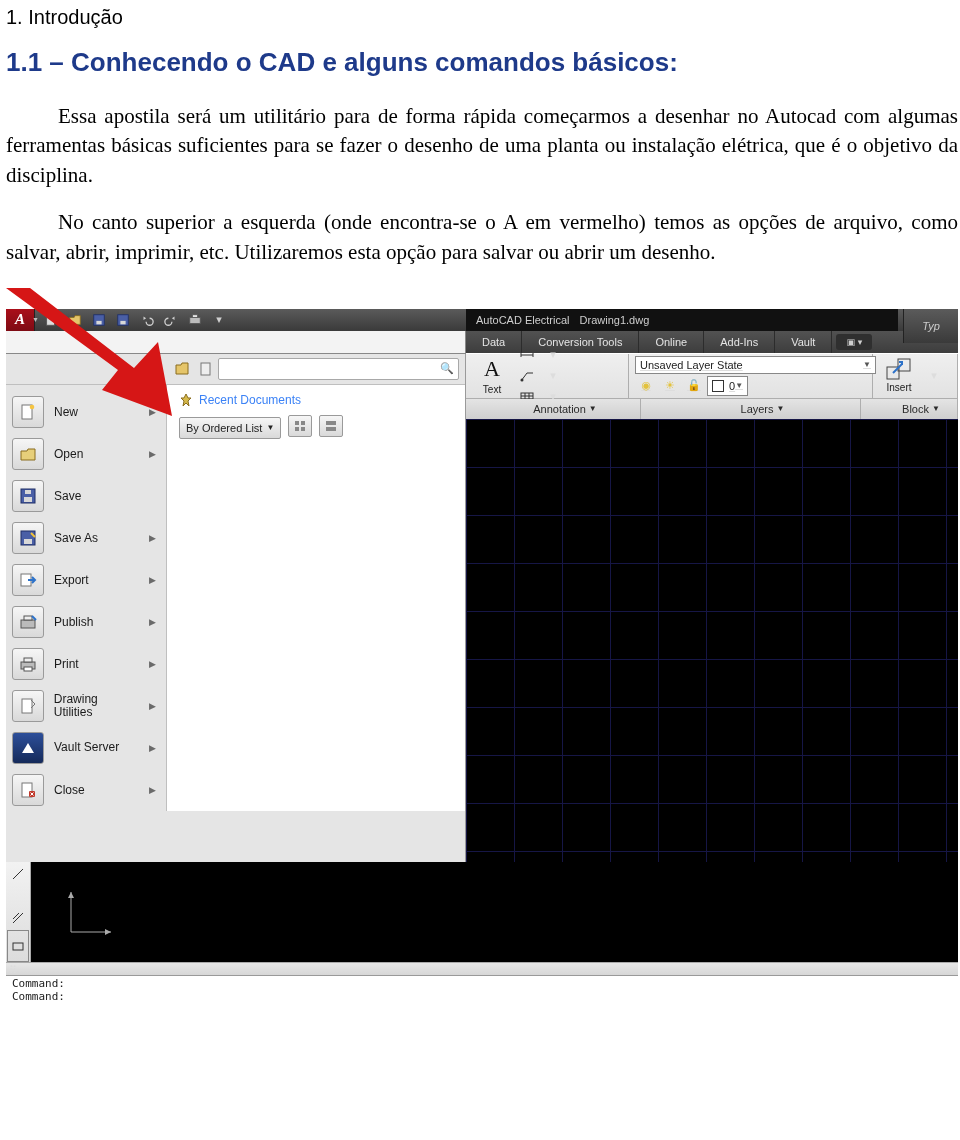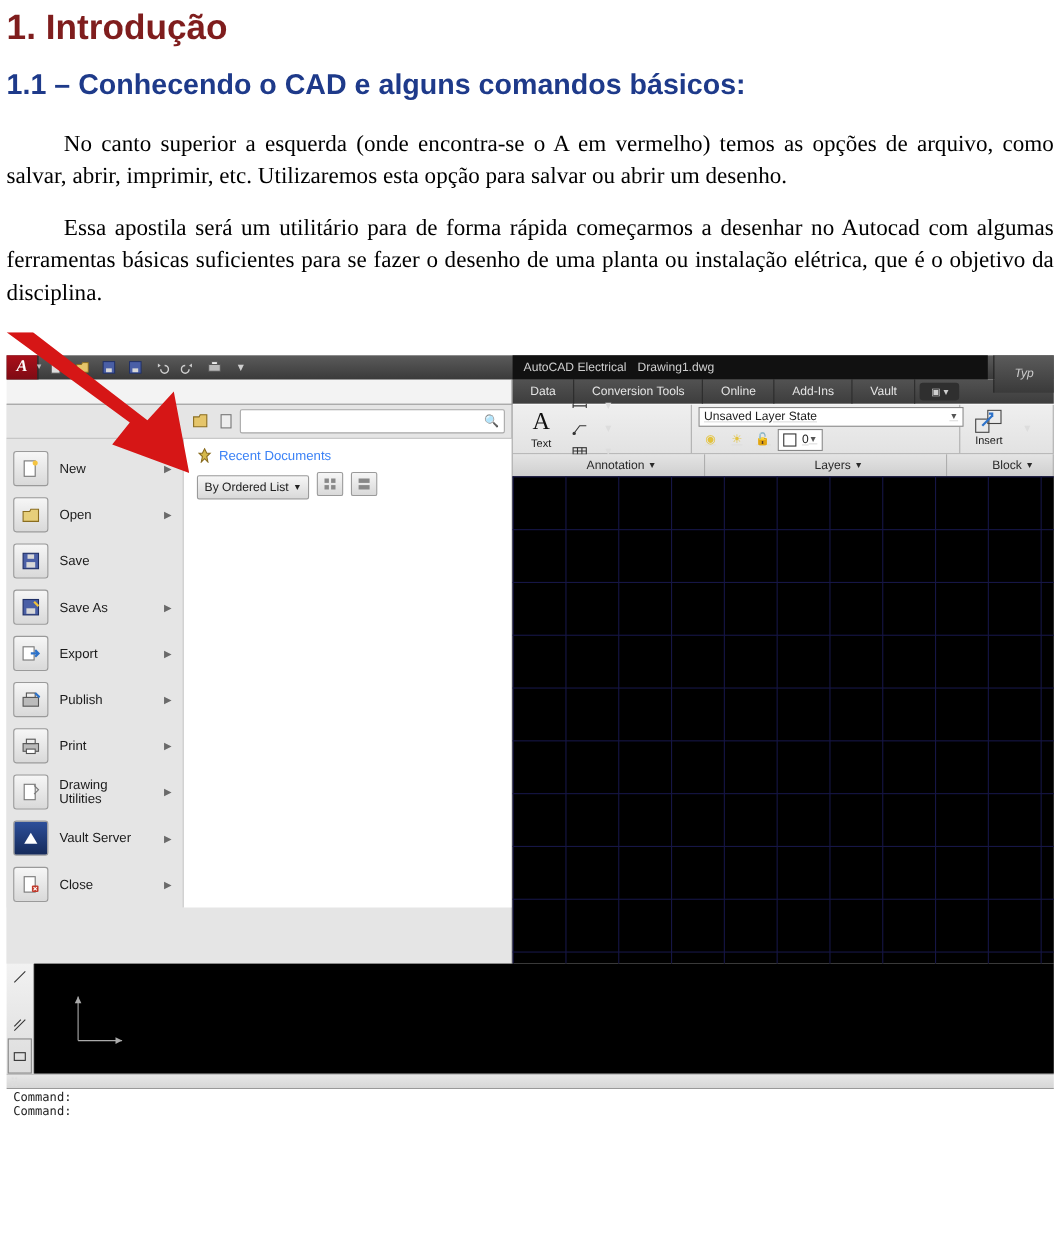--- a/index.html
+++ b/index.html
@@ -1,17 +1,17 @@
 <!DOCTYPE html>
 <html><head>
 <meta charset="utf-8">
 <style>
   body{margin:0;font-family:"Times New Roman",serif;color:#000;background:#fff;width:960px;}
   .page{padding:4px 2px 0 6px;}
-  h1.intro{color:#7f1d1d;font-size:32px;font-weight:bold;margin:2px 0 18px 0;font-family:Arial,sans-serif;}
+  h1.intro{color:#000000;font-size:20px;font-weight:normal;margin:2px 0 18px 0;font-family:Arial,sans-serif;}
   h2.sub{color:#1e3a8a;font-size:26px;font-weight:bold;margin:0 0 24px 0;font-family:Arial,sans-serif;}
   p.body{font-size:21px;line-height:1.4;margin:0 0 18px 0;text-align:justify;}
   p.body.indent{text-indent:52px;}
   .shot{margin-top:42px;font-family:"Segoe UI",Tahoma,sans-serif;font-size:11px;color:#ddd;}
   .qat{height:22px;background:linear-gradient(#5b5b5b,#3a3a3a);display:flex;align-items:center;position:relative;}
   .qat .a-btn{width:28px;height:22px;background:linear-gradient(#aa0f1a,#7e0b14);display:flex;align-items:center;justify-content:center;border-right:1px solid #222;}
   .qat .a-btn span{color:#fff;font-weight:bold;font-size:15px;font-style:italic;font-family:Georgia,serif;}
   .qat .tri{color:#bbb;font-size:7px;margin-left:-3px;}
   .qat .micon{width:24px;height:22px;display:flex;align-items:center;justify-content:center;color:#cfcfcf;}
   .qat .micon svg{width:14px;height:14px;}
@@ -66,22 +66,22 @@
   .textbar .dot{width:10px;height:10px;margin:0 3px;}
   .cmdbar{background:#fff;border-top:1px solid #999;padding:1px 6px 0 6px;font-family:Consolas,monospace;font-size:11px;color:#222;}
   svg{display:block;}
 </style>
 </head>
 <body>
 
 <div class="page">
   <h1 class="intro">1. Introdução</h1>
   <h2 class="sub">1.1 – Conhecendo o CAD e alguns comandos básicos:</h2>
+  <p class="body indent">Essa apostila será um utilitário para de forma rápida começarmos a desenhar no Autocad com algumas ferramentas básicas suficientes para se fazer o desenho de uma planta ou instalação elétrica, que é o objetivo da disciplina.</p>
   <p class="body indent">No canto superior a esquerda (onde encontra-se o A em vermelho) temos as opções de arquivo, como salvar, abrir, imprimir, etc. Utilizaremos esta opção para salvar ou abrir um desenho.</p>
-  <p class="body indent">Essa apostila será um utilitário para de forma rápida começarmos a desenhar no Autocad com algumas ferramentas básicas suficientes para se fazer o desenho de uma planta ou instalação elétrica, que é o objetivo da disciplina.</p>
 
   <div class="shot">
 
     <div class="qat">
       <div class="a-btn">
           <span>A</span>
         </div>
       <span class="tri">▼</span>
       <div class="micon">
           <svg viewBox="0 0 16 16">

